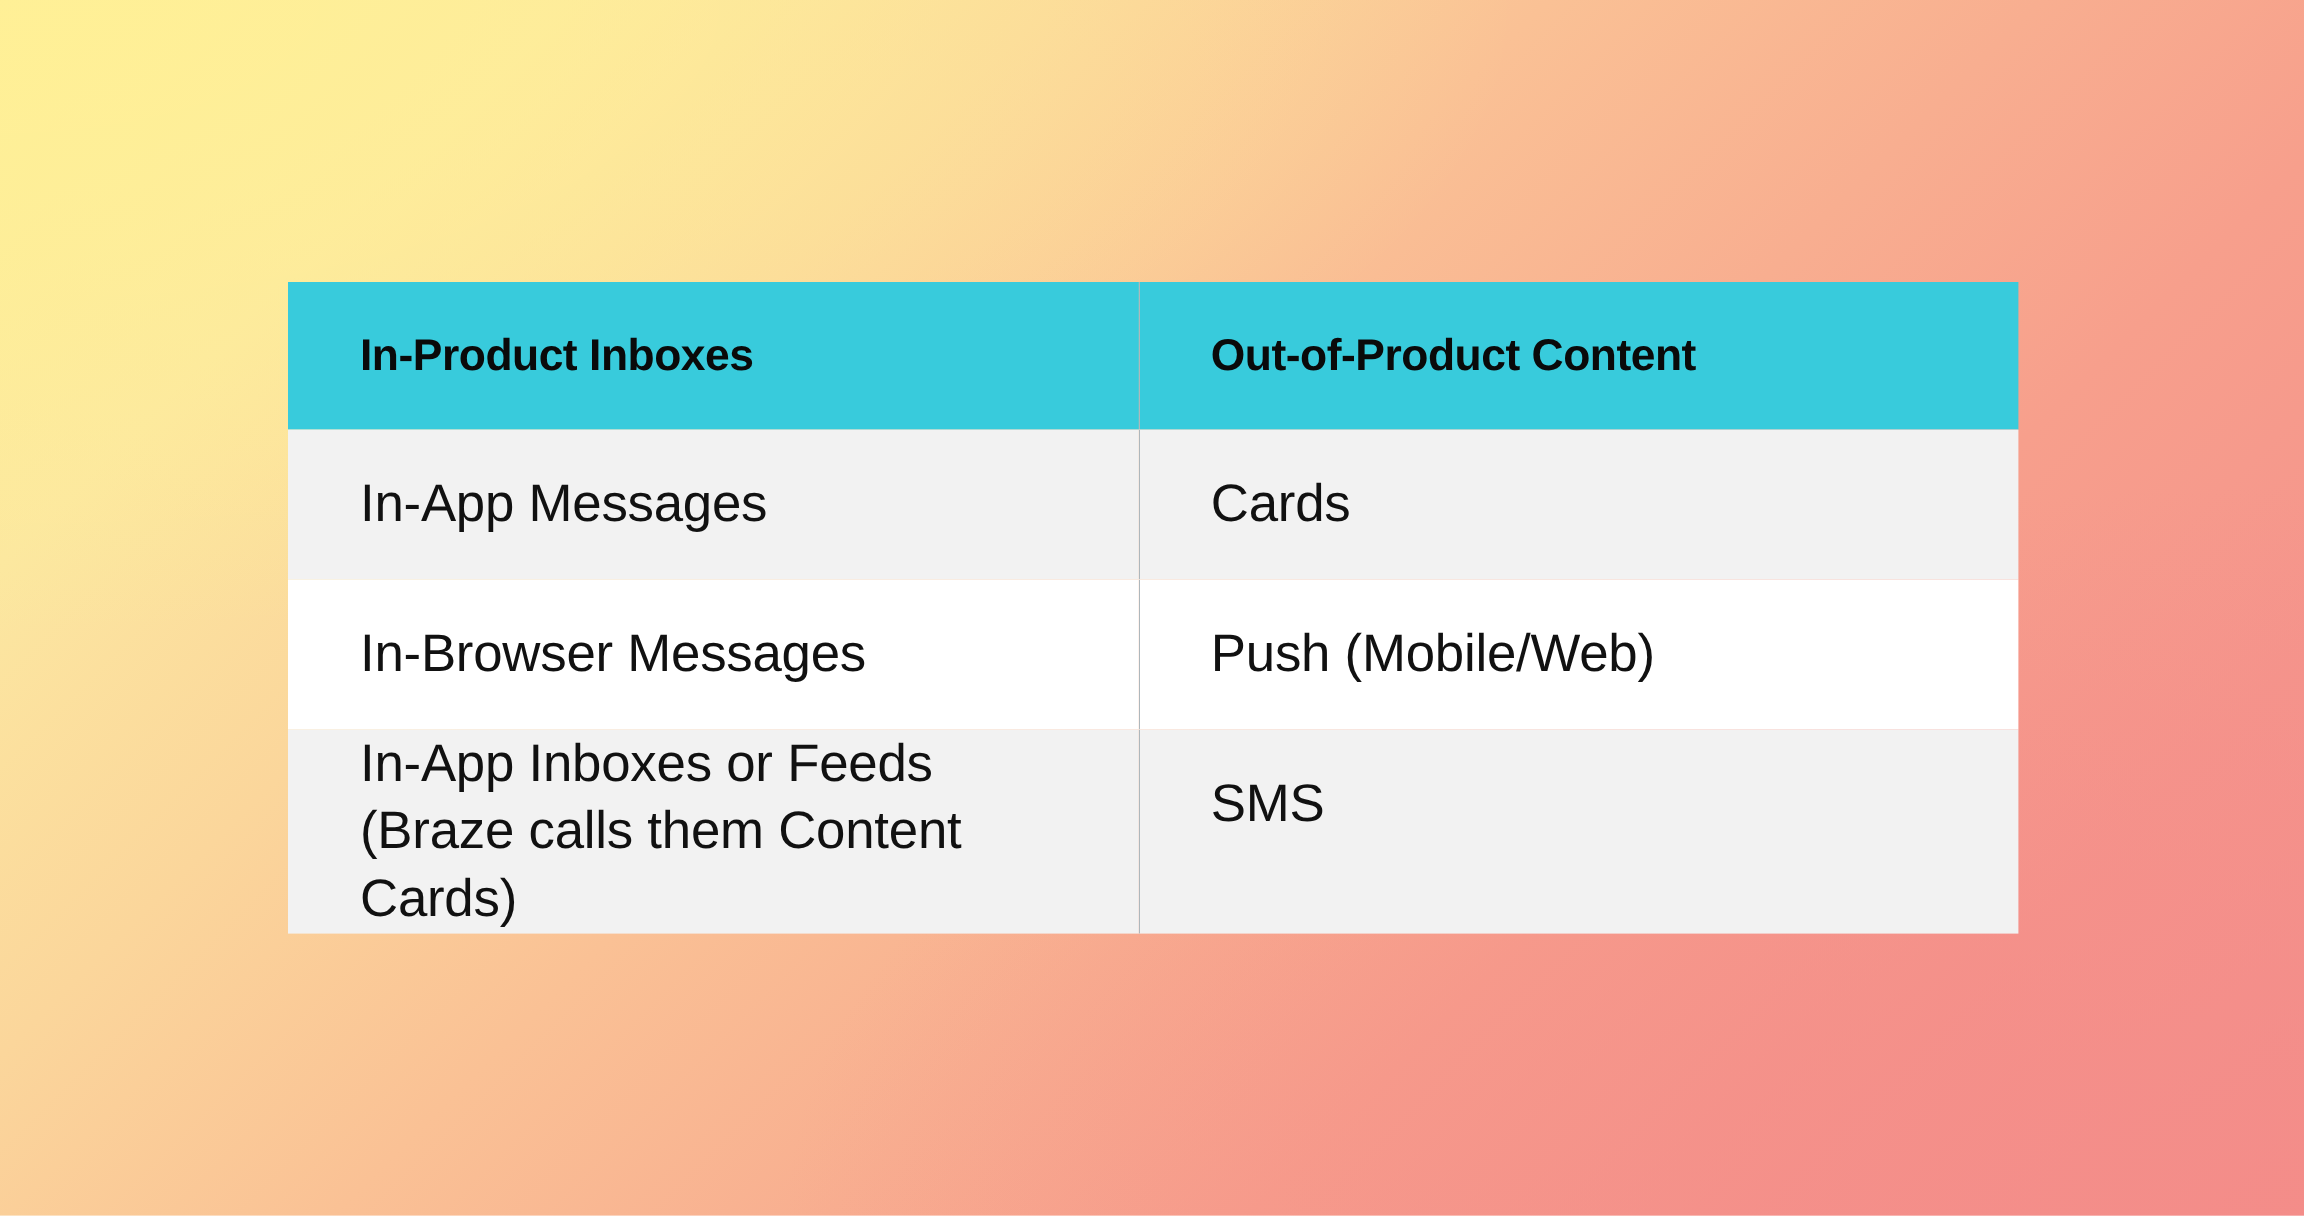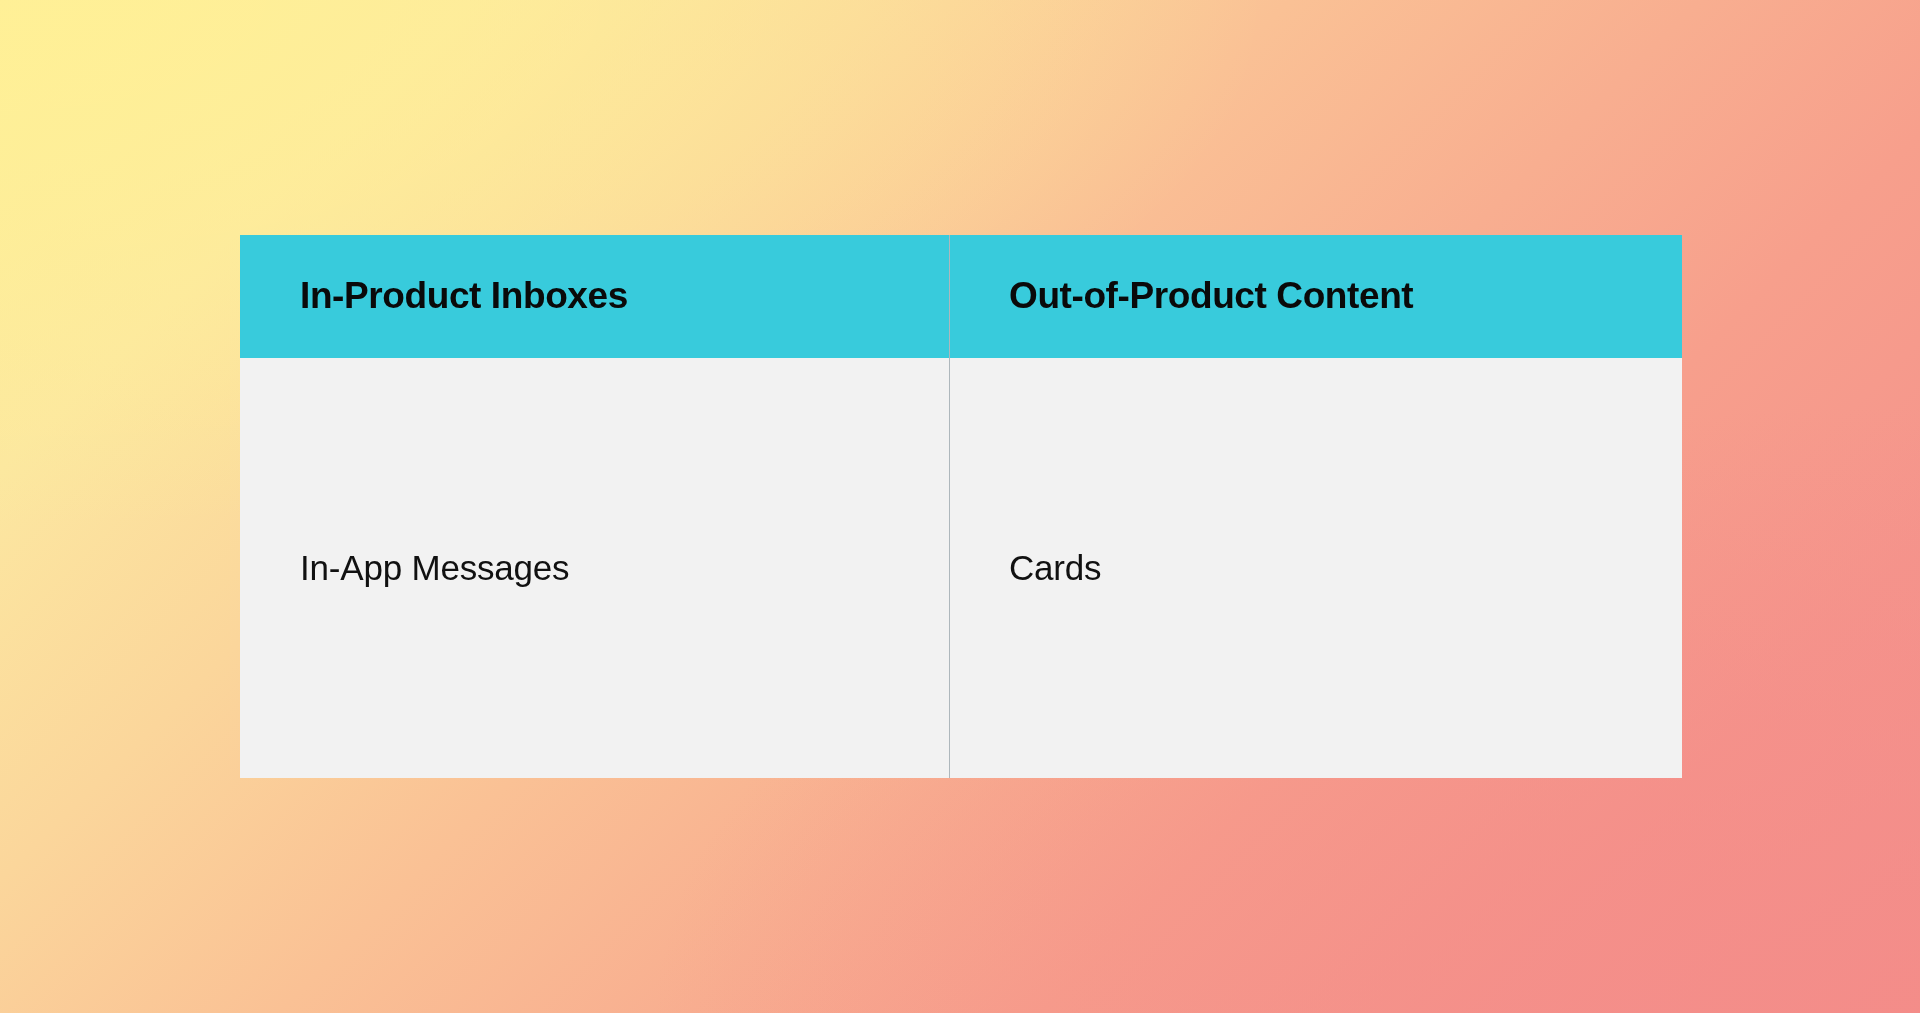--- a/index.html
+++ b/index.html
@@ -80,21 +80,21 @@
   
   tbody tr.row-shade td { background:#F2F2F2; }
   tbody tr.row-plain td { background:#FFFFFF; }
 
   tbody tr.r1 { height:125px; }
   tbody tr.r2 { height:125px; }
   tbody tr.r3 { height:170px; }
 
   tbody td {
     color:#111111;
-    font-size:35px;
+    font-size:44px;
     font-weight:400;
     letter-spacing:-0.2px;
     line-height:1.28;
     border-bottom:1px solid #C8CDD0;
   }
   tbody tr:last-child td { border-bottom:0; }
 
   tbody td.col-sep {
     box-shadow:inset 1px 0 0 #AEB7BC;
   }
@@ -120,16 +120,24 @@
         <th class="col-sep">Out-of-Product Content</th>
       </tr>
     </thead>
 
     <tbody>
       <tr class="row-shade r1">
         <td class="cell-left">In-App Messages</td>
         <td class="cell-right col-sep">Cards</td>
       </tr>
 
+      <tr class="row-plain r2">
+        <td class="cell-left">In-Browser Messages</td>
+        <td class="cell-right col-sep">Push (Mobile/Web)</td>
+      </tr>
 
+      <tr class="row-shade r3">
+        <td class="cell-left">In-App Inboxes or Feeds (Braze calls them Content Cards)</td>
+        <td class="cell-right col-sep">SMS</td>
+      </tr>
     </tbody>
   </table>
 </div>
 
 </body></html>

